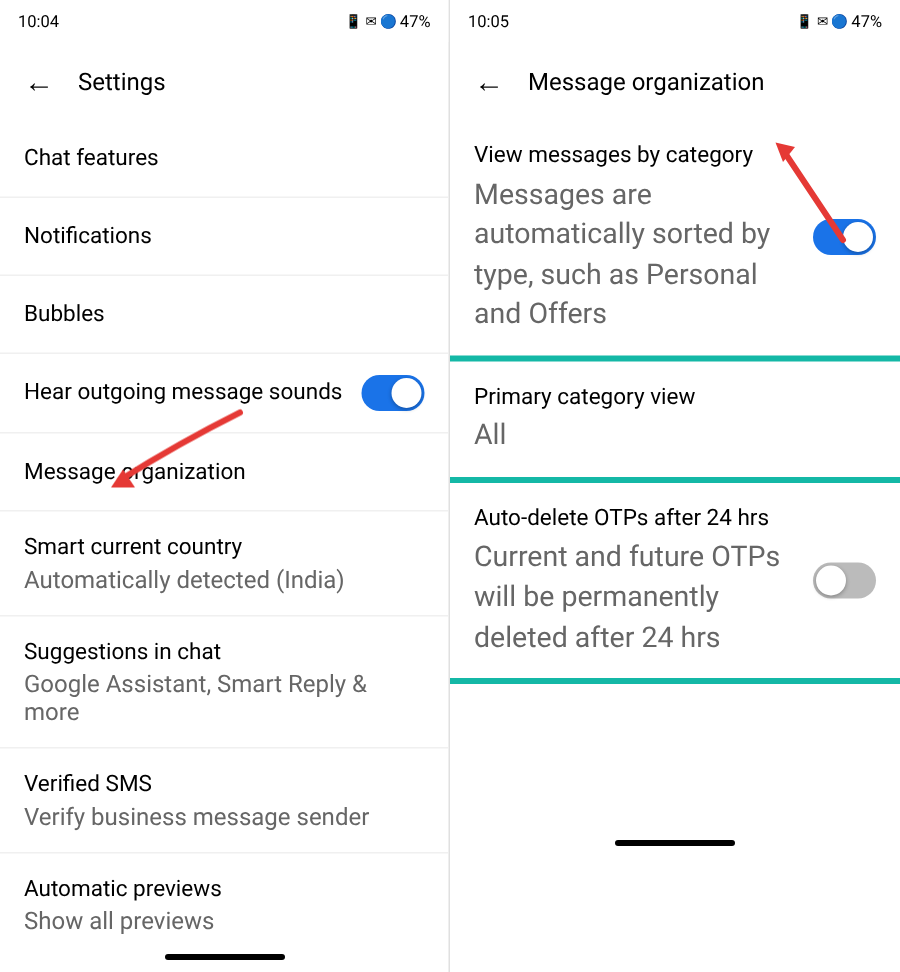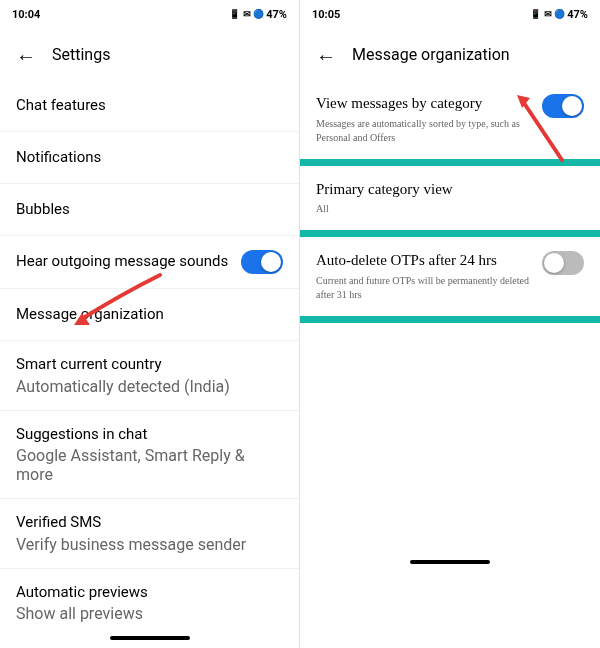--- a/index.html
+++ b/index.html
@@ -24,21 +24,21 @@
     }
 
     .status-bar {
       height: 28px;
       background: #fff;
       display: flex;
       align-items: center;
       justify-content: space-between;
       padding: 0 12px;
       font-size: 11px;
-      font-weight: 700;
+      font-weight: 400;
       color: #000;
       flex-shrink: 0;
       gap: 32px;
     }
 
     .status-icons {
       display: flex;
       gap: 2px;
       align-items: center;
     }
@@ -157,41 +157,40 @@
       position: relative;
     }
 
     .msg-org-list {
       flex: 1;
       overflow-y: auto;
     }
 
     .msg-org-item {
       padding: 14px 16px;
-      border-bottom: 7px solid #14b8a6;
-      display: flex;
-      align-items: flex-start;
+      border-bottom: 4px solid #14b8a6;
+      display: flex;
+      align-items: center;
       justify-content: space-between;
       min-height: 60px;
-      font-family: Liberation Serif, serif;
     }
 
     .msg-org-item-content {
       flex: 1;
       padding-right: 8px;
     }
 
     .msg-org-item-title {
       font-size: 15px;
       color: #000;
       line-height: 1.3;
     }
 
     .msg-org-item-subtitle {
-      font-size: 10px;
+      font-size: 19px;
       color: #666;
       margin-top: 3px;
       line-height: 1.4;
     }
 
     .red-arrow-right {
       position: absolute;
       right: 28px;
       top: 90px;
       width: 60px;
@@ -309,21 +308,21 @@
       </div>
       <div class="msg-org-item">
         <div class="msg-org-item-content">
           <div class="msg-org-item-title">Primary category view</div>
           <div class="msg-org-item-subtitle">All</div>
         </div>
       </div>
       <div class="msg-org-item">
         <div class="msg-org-item-content">
           <div class="msg-org-item-title">Auto-delete OTPs after 24 hrs</div>
-          <div class="msg-org-item-subtitle">Current and future OTPs will be permanently deleted after 31 hrs</div>
+          <div class="msg-org-item-subtitle">Current and future OTPs will be permanently deleted after 24 hrs</div>
         </div>
         <div class="toggle toggle-off">
           <div class="toggle-knob"></div>
         </div>
       </div>
     </div>
 
   <svg class="red-arrow-right" viewBox="0 0 60 80" xmlns="http://www.w3.org/2000/svg">
     <path d="M50 70 Q30 40 10 10" stroke="#e53935" stroke-width="4" fill="none" stroke-linecap="round"></path>
     <polygon points="5,5 18,8 10,18" fill="#e53935"></polygon>

